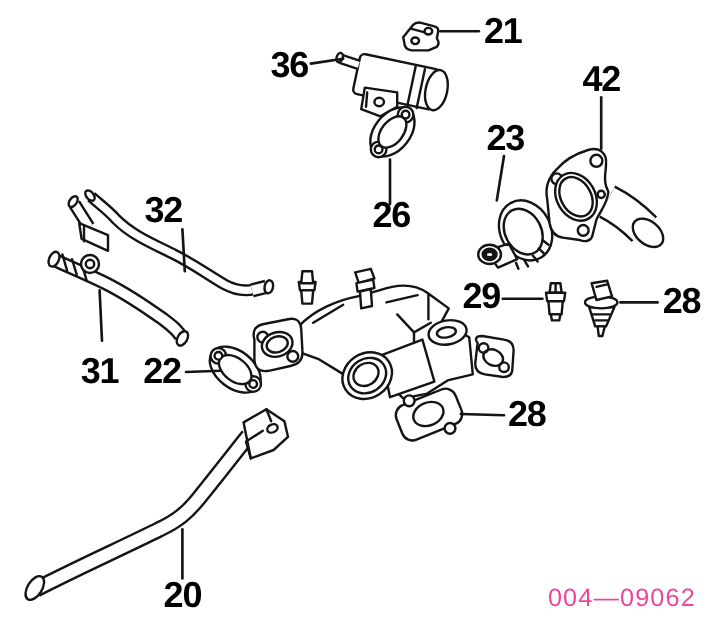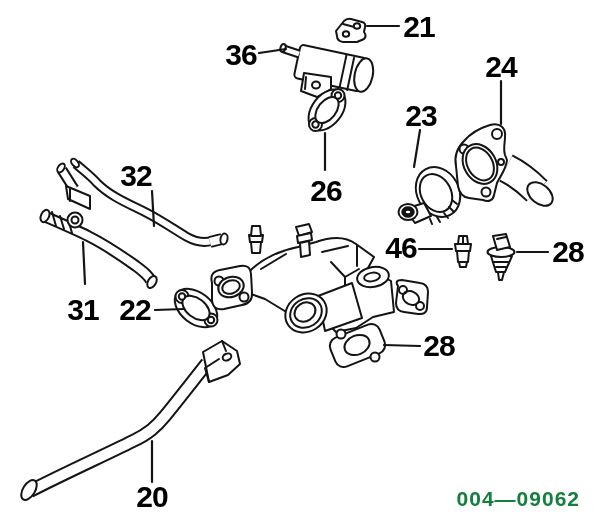--- a/index.html
+++ b/index.html
@@ -15,21 +15,21 @@
   .tub { fill:none; stroke:var(--line); stroke-linecap:butt; }
   .cor { fill:none; stroke:#ffffff; stroke-linecap:butt; }
   .ldr { fill:none; stroke:var(--line); stroke-width:2.2; stroke-linecap:round; }
   .callout {
     position:absolute; transform:translate(-50%,-50%);
     font-weight:700; font-size:30px; letter-spacing:-1px;
     color:var(--label); cursor:pointer; user-select:none; line-height:1;
   }
   .docnum {
     position:absolute; right:20px; top:487px;
-    font-size:21px; font-weight:700; letter-spacing:1px; color:#15803d;
+    font-size:21px; font-weight:400; letter-spacing:1px; color:#ec4899;
   }
 </style>
 </head>
 <body>
 
 <div class="stage">
 
   <svg width="600" height="527" viewBox="0 0 600 527">
 
     <g>
@@ -195,24 +195,24 @@
       <path class="ldr" d="M419,249 L452,249"></path>
       <path class="ldr" d="M517,252 L548,252"></path>
       <path class="ldr" d="M384,345 L420,346"></path>
       <path class="ldr" d="M152,441 L152,482"></path>
     </g>
   </svg>
 
   <div class="callout" style="left:439px;top:346px">28</div>
   <div class="callout" style="left:135px;top:310px">22</div>
   <div class="callout" style="left:421px;top:116px">23</div>
-  <div class="callout" style="left:501px;top:67px">24</div>
+  <div class="callout" style="left:501px;top:67px">42</div>
   <div class="callout" style="left:241px;top:55px">36</div>
-  <div class="callout" style="left:326px;top:191px">26</div>
+  <div class="callout" style="left:326px;top:180px">26</div>
   <div class="callout" style="left:419px;top:27px">21</div>
   <div class="callout" style="left:568px;top:252px">28</div>
-  <div class="callout" style="left:401px;top:248px">46</div>
+  <div class="callout" style="left:401px;top:248px">29</div>
   <div class="callout" style="left:152px;top:497px">20</div>
   <div class="callout" style="left:83px;top:310px">31</div>
   <div class="callout" style="left:136px;top:176px">32</div>
 
   <div class="docnum">004—09062</div>
 </div>
 
 </body></html>

